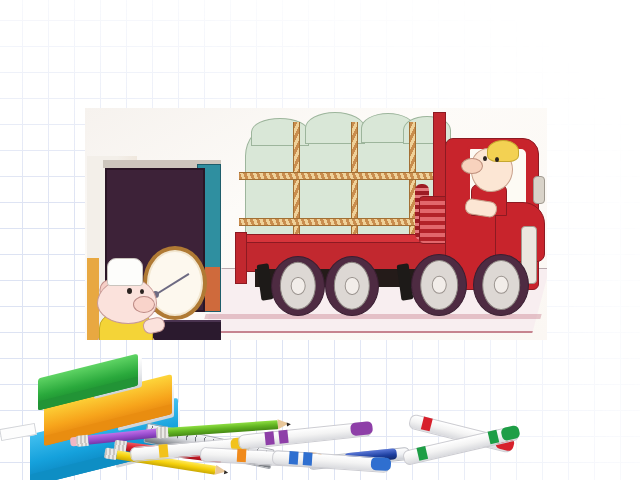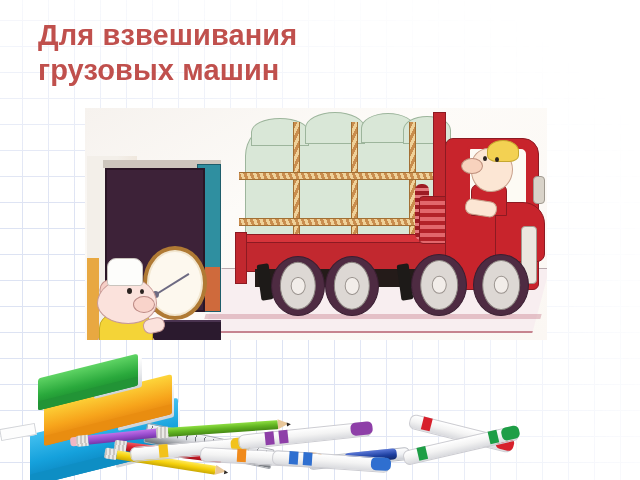--- a/index.html
+++ b/index.html
@@ -566,22 +566,20 @@
     border: 1px solid #d2d4d8;
   }
 </style>
 </head>
 <body>
 
 <div id="slide">
 
   <div id="grid-bg"></div>
 
-  <div id="title">Для взвешивания
-грузовых машин</div>
 
   <div id="illustration">
     <div id="illu-paper"></div>
 
     <div class="platform"></div>
     <div class="platform-shadow"></div>
 
     <div class="booth-wall"></div>
     <div class="booth-stripe"></div>
     <div class="booth-roof"></div>

